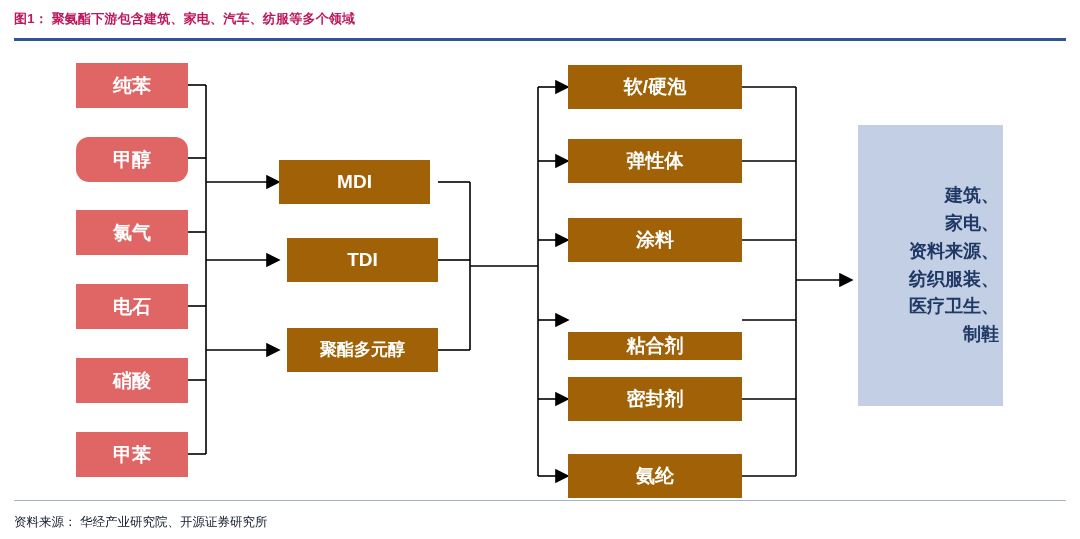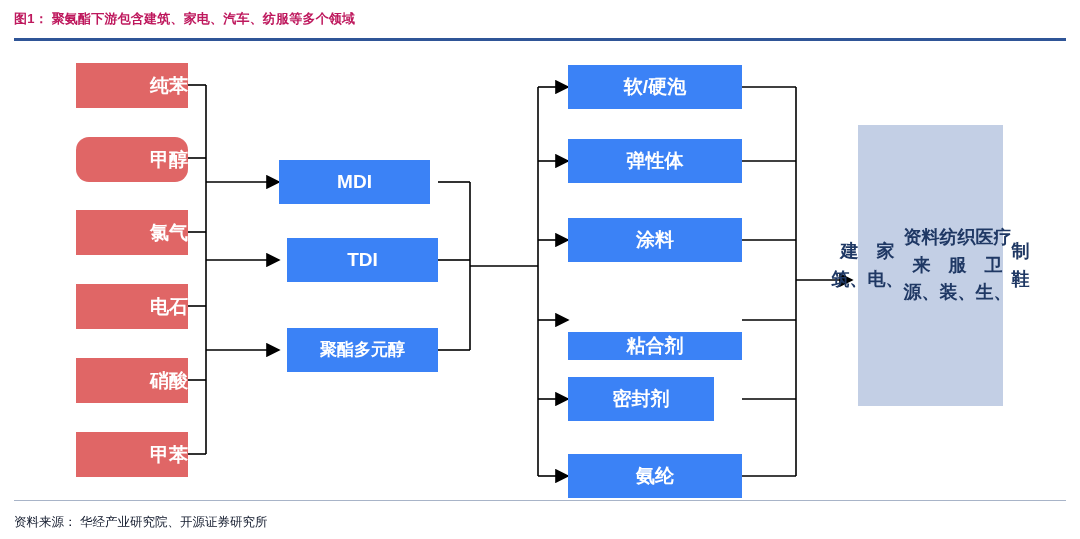--- a/index.html
+++ b/index.html
@@ -49,31 +49,32 @@
     position:absolute;
     display:flex;
     align-items:center;
     justify-content:center;
     text-align:center;
     font-weight:bold;
     color:#ffffff;
     line-height:1.15;
     white-space:nowrap;
   }
-  .node.red   { background:#e06666; font-size:19px;justify-content:flex-end; }
-  .node.blue  { background:#3b82f6; font-size:19px; }
+  .node.red   { background:#e06666; font-size:19px; }
+  .node.blue  { background:#a16207; font-size:19px; }
   .node.blue.small { font-size:17px; }
   .node.final {
     background:#c3cfe5;
     color:#1f3864;
     font-size:18px;
     line-height:1.55;
     white-space:normal;
-    flex-direction:row;
+    flex-direction:column;
     padding:6px 4px;
+    align-items:flex-end;
   }
   svg#wires { position:absolute; left:0; top:0; width:1080px; height:456px; pointer-events:none; }
 </style>
 </head>
 <body>
 
 <div class="title">图1： 聚氨酯下游包含建筑、家电、汽车、纺服等多个领域</div>
 <div class="rule-top"></div>
 
 <div id="canvas">
@@ -158,21 +159,21 @@
   </div>
   <div class="node blue" style="left:568px; top:97px; width:174px; height:44px;">
     <span>弹性体</span>
   </div>
   <div class="node blue" style="left:568px; top:176px; width:174px; height:44px;">
     <span>涂料</span>
   </div>
   <div class="node blue" style="left:568px; top:256px; width:174px; height:28px;margin-top:34px;">
     <span>粘合剂</span>
   </div>
-  <div class="node blue" style="left:568px; top:335px; width:146px; height:44px;">
+  <div class="node blue" style="left:568px; top:335px; width:174px; height:44px;">
     <span>密封剂</span>
   </div>
   <div class="node blue" style="left:568px; top:412px; width:174px; height:44px;">
     <span>氨纶</span>
   </div>
 
   <div class="node final" style="left:858px; top:83px; width:145px; height:281px;">
     <span>建筑、</span>
     <span>家电、</span>
     <span>资料来源、</span>

